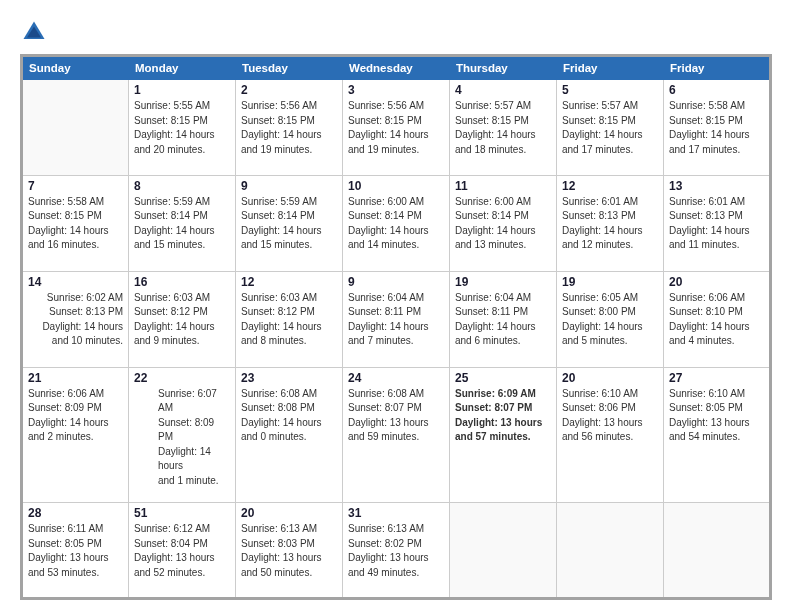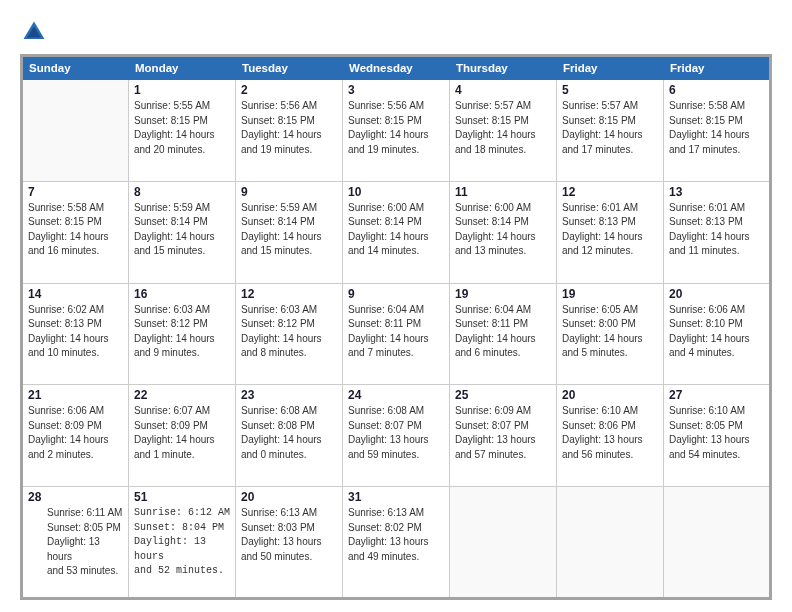--- a/index.html
+++ b/index.html
@@ -225,21 +225,21 @@
             <span class="day-number">13</span>
             <div class="day-info" style="white-space: pre-line;">Sunrise: 6:01 AM
 Sunset: 8:13 PM
 Daylight: 14 hours
 and 11 minutes.</div>
           </td>
         </tr>
         <tr>
           <td>
             <span class="day-number">14</span>
-            <div class="day-info" style="white-space: pre-line;">Sunrise: 6:02 AM
+            <div class="day-info" style="white-space: pre-line; text-align: right;">Sunrise: 6:02 AM
 Sunset: 8:13 PM
 Daylight: 14 hours
 and 10 minutes.</div>
           </td>
           <td>
             <span class="day-number">16</span>
             <div class="day-info" style="white-space: pre-line;">Sunrise: 6:03 AM
 Sunset: 8:12 PM
 Daylight: 14 hours
 and 9 minutes.</div>
@@ -283,42 +283,42 @@
         <tr>
           <td>
             <span class="day-number">21</span>
             <div class="day-info" style="white-space: pre-line;">Sunrise: 6:06 AM
 Sunset: 8:09 PM
 Daylight: 14 hours
 and 2 minutes.</div>
           </td>
           <td>
             <span class="day-number">22</span>
-            <div class="day-info" style="white-space: pre-line;">Sunrise: 6:07 AM
+            <div class="day-info" style="white-space: pre-line; margin-left: 24px;">Sunrise: 6:07 AM
 Sunset: 8:09 PM
 Daylight: 14 hours
 and 1 minute.</div>
           </td>
           <td>
             <span class="day-number">23</span>
             <div class="day-info" style="white-space: pre-line;">Sunrise: 6:08 AM
 Sunset: 8:08 PM
 Daylight: 14 hours
 and 0 minutes.</div>
           </td>
           <td>
             <span class="day-number">24</span>
             <div class="day-info" style="white-space: pre-line;">Sunrise: 6:08 AM
 Sunset: 8:07 PM
 Daylight: 13 hours
 and 59 minutes.</div>
           </td>
           <td>
             <span class="day-number">25</span>
-            <div class="day-info" style="white-space: pre-line;">Sunrise: 6:09 AM
+            <div class="day-info" style="white-space: pre-line; font-weight: bold;">Sunrise: 6:09 AM
 Sunset: 8:07 PM
 Daylight: 13 hours
 and 57 minutes.</div>
           </td>
           <td>
             <span class="day-number">20</span>
             <div class="day-info" style="white-space: pre-line;">Sunrise: 6:10 AM
 Sunset: 8:06 PM
 Daylight: 13 hours
 and 56 minutes.</div>
@@ -327,28 +327,28 @@
             <span class="day-number">27</span>
             <div class="day-info" style="white-space: pre-line;">Sunrise: 6:10 AM
 Sunset: 8:05 PM
 Daylight: 13 hours
 and 54 minutes.</div>
           </td>
         </tr>
         <tr>
           <td>
             <span class="day-number">28</span>
-            <div class="day-info" style="white-space: pre-line; margin-left: 19px;">Sunrise: 6:11 AM
+            <div class="day-info" style="white-space: pre-line;">Sunrise: 6:11 AM
 Sunset: 8:05 PM
 Daylight: 13 hours
 and 53 minutes.</div>
           </td>
           <td>
             <span class="day-number">51</span>
-            <div class="day-info" style="white-space: pre-line; font-family: Liberation Mono, monospace;">Sunrise: 6:12 AM
+            <div class="day-info" style="white-space: pre-line;">Sunrise: 6:12 AM
 Sunset: 8:04 PM
 Daylight: 13 hours
 and 52 minutes.</div>
           </td>
           <td>
             <span class="day-number">20</span>
             <div class="day-info" style="white-space: pre-line;">Sunrise: 6:13 AM
 Sunset: 8:03 PM
 Daylight: 13 hours
 and 50 minutes.</div>

